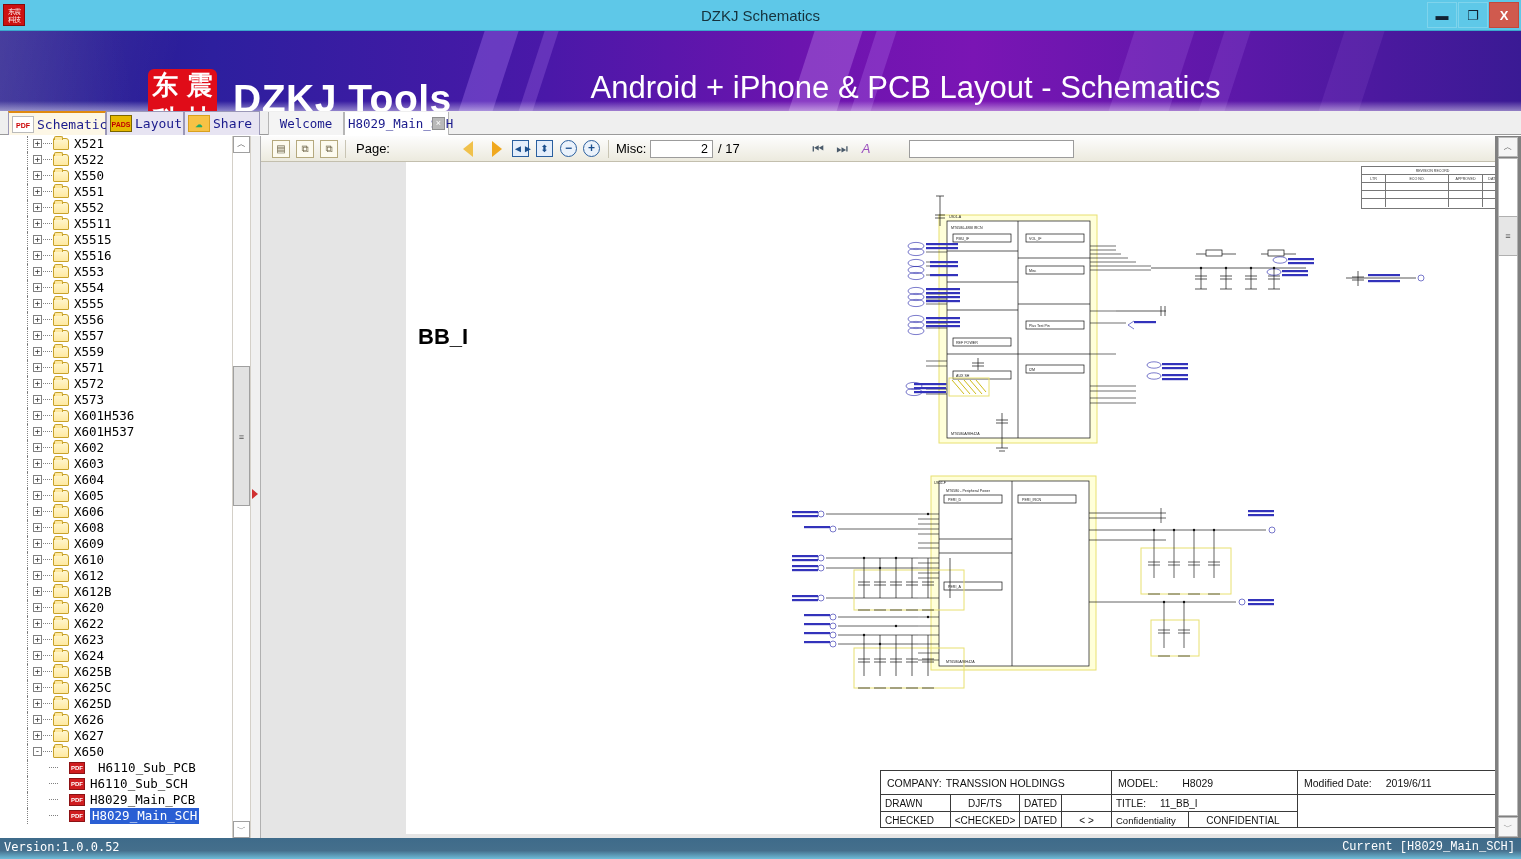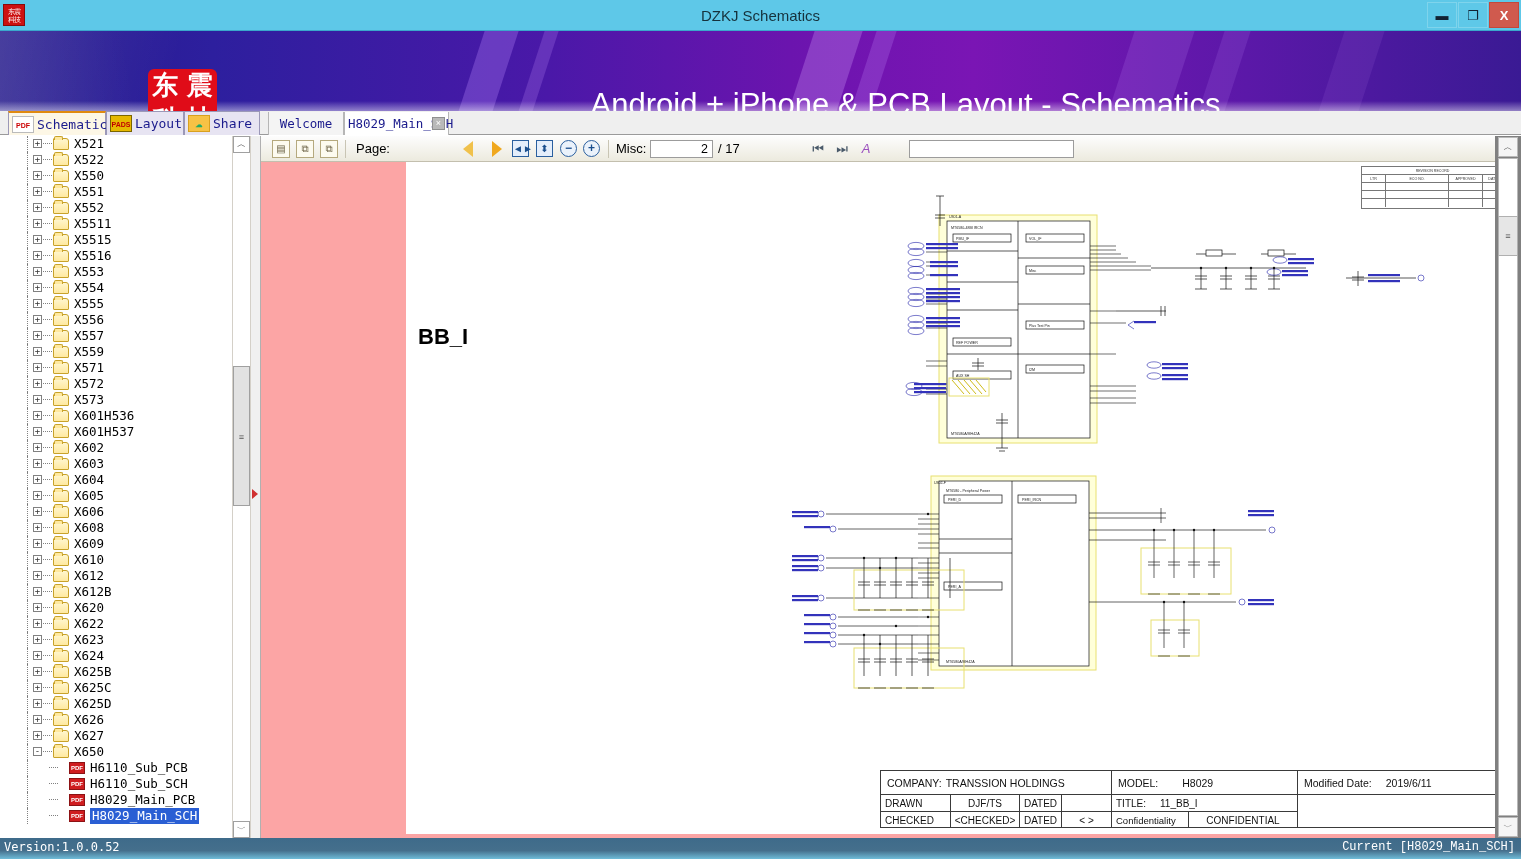--- a/index.html
+++ b/index.html
@@ -71,21 +71,21 @@
     color: #fff; font-family: "DejaVu Sans", sans-serif;
     font-size: 26px; line-height: 33px; text-align: center; font-weight: bold;
   }
   #brand-title {
     position: absolute; left: 233px; top: 46px;
     font-size: 39px; color: #ffffff; font-weight: bold;
     letter-spacing: 0.5px;
     font-family: "Liberation Sans", sans-serif;
   }
   #banner-sub {
-    position: absolute; left: 0; top: 56px; width: 1521px;
+    position: absolute; left: 0; top: 39px; width: 1521px;
     text-align: center; padding-left: 290px;
     font-size: 31px; color: #ffffff;
     font-family: "Liberation Sans", sans-serif;
   }
 
   
   #tabstrip {
     position: absolute; left: 0; top: 111px; width: 1521px; height: 24px;
     background: #efefef; border-bottom: 1px solid #9a9a9a;
   }
@@ -250,21 +250,21 @@
   }
   #find-fmt {
     position: absolute; left: 858px; top: 4px; width: 18px; height: 18px;
     font-size: 13px; text-align: center; line-height: 18px; color: #9b4fbf;
     font-style: italic;
   }
 
   
   #viewer {
     position: absolute; left: 261px; top: 162px; width: 1234px; height: 676px;
-    background: #fca5a5; overflow: hidden;
+    background: #e5e5e5; overflow: hidden;
   }
   #page {
     position: absolute; left: 145px; top: -4px; width: 1099px; height: 676px;
     background: #ffffff;
   }
   #page-title {
     position: absolute; left: 12px; top: 166px;
     font-size: 22px; font-weight: bold; color: #000;
     font-family: "Liberation Sans", sans-serif;
   }
@@ -366,20 +366,21 @@
   <div class="streak" id="s5"></div>
   <div class="streak" id="s6"></div>
   <div class="streak" id="s7"></div>
   <div id="banner-bottomfade"></div>
   <div id="logo-box">
     <span>东</span>
     <span>震</span>
     <span>科</span>
     <span>技</span>
   </div>
+  <div id="brand-title">DZKJ Tools</div>
   <div id="banner-sub">Android + iPhone &amp; PCB Layout - Schematics</div>
 </div>
 
 <div id="tabstrip">
   <div class="mtab active" style="left:8px; width:98px;">
     <span class="mtab-ico" id="ico-pdf">PDF</span>
     <span>Schematic</span>
   </div>
   <div class="mtab" style="left:106px; width:78px;">
     <span class="mtab-ico" id="ico-pads">PADS</span>
@@ -670,21 +671,21 @@
       <div class="guide"></div>
       <div class="expander" style="left: 33px;">-</div>
       <div class="dots" style="left: 43px;"></div>
       <div class="folder-ico" style="left: 53px;"></div>
       <span class="tlabel" style="left: 74px;">X650</span>
     </div>
     <div class="tnode">
       <div class="guide"></div>
       <div class="dots" style="left: 49px;"></div>
       <div class="pdf-ico" style="left: 69px;">PDF</div>
-      <span class="tlabel" style="left: 90px;">H6110_Sub_PCB</span>
+      <span class="tlabel" style="left: 98px;">H6110_Sub_PCB</span>
     </div>
     <div class="tnode">
       <div class="guide"></div>
       <div class="dots" style="left: 49px;"></div>
       <div class="pdf-ico" style="left: 69px;">PDF</div>
       <span class="tlabel" style="left: 90px;">H6110_Sub_SCH</span>
     </div>
     <div class="tnode">
       <div class="guide"></div>
       <div class="dots" style="left: 49px;"></div>

